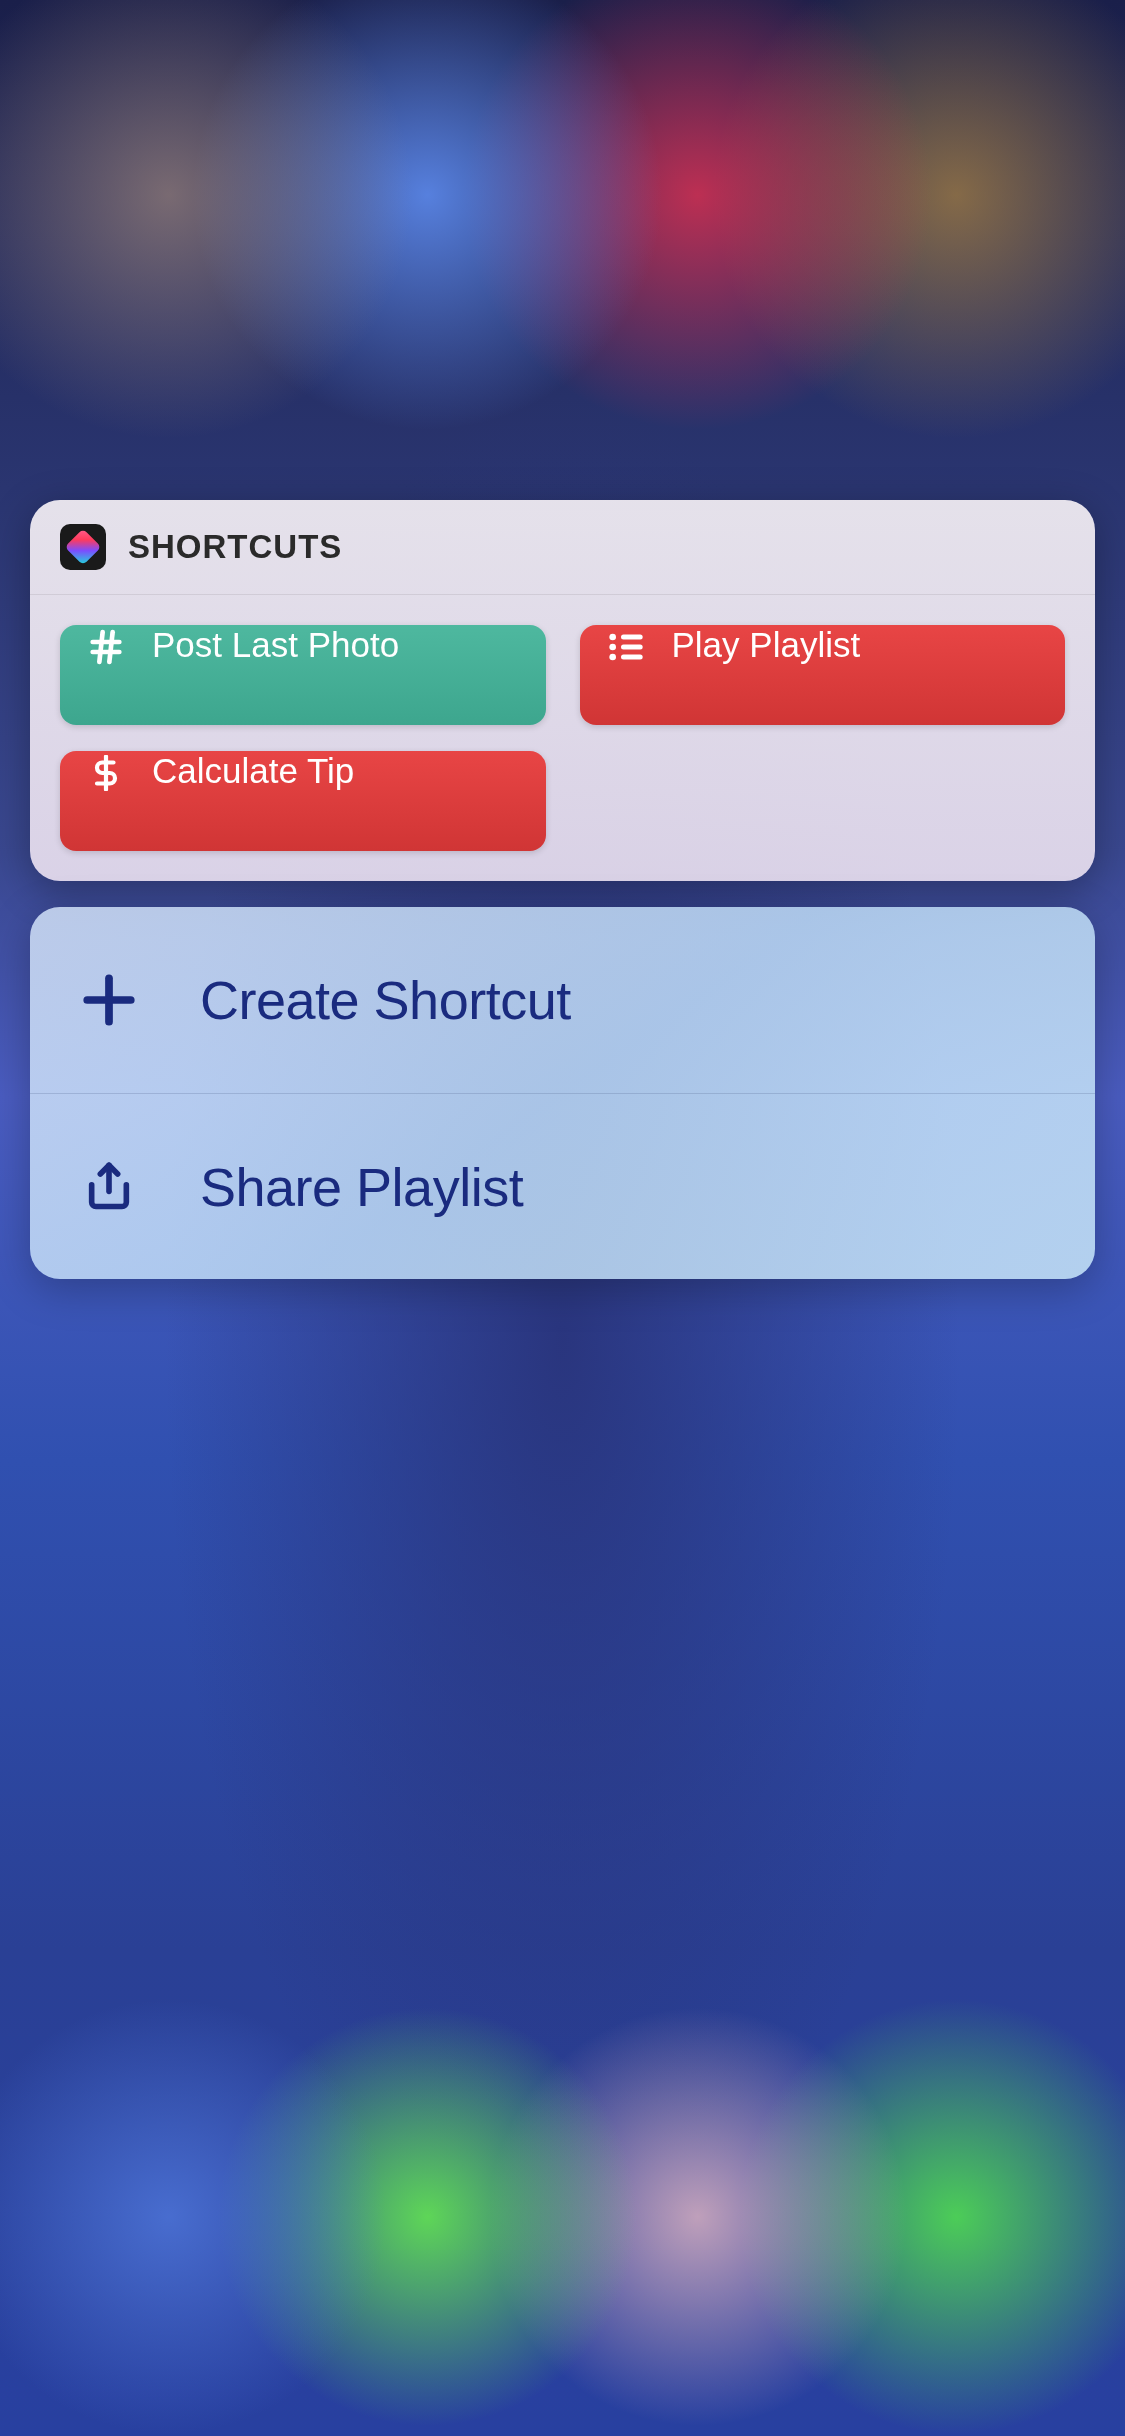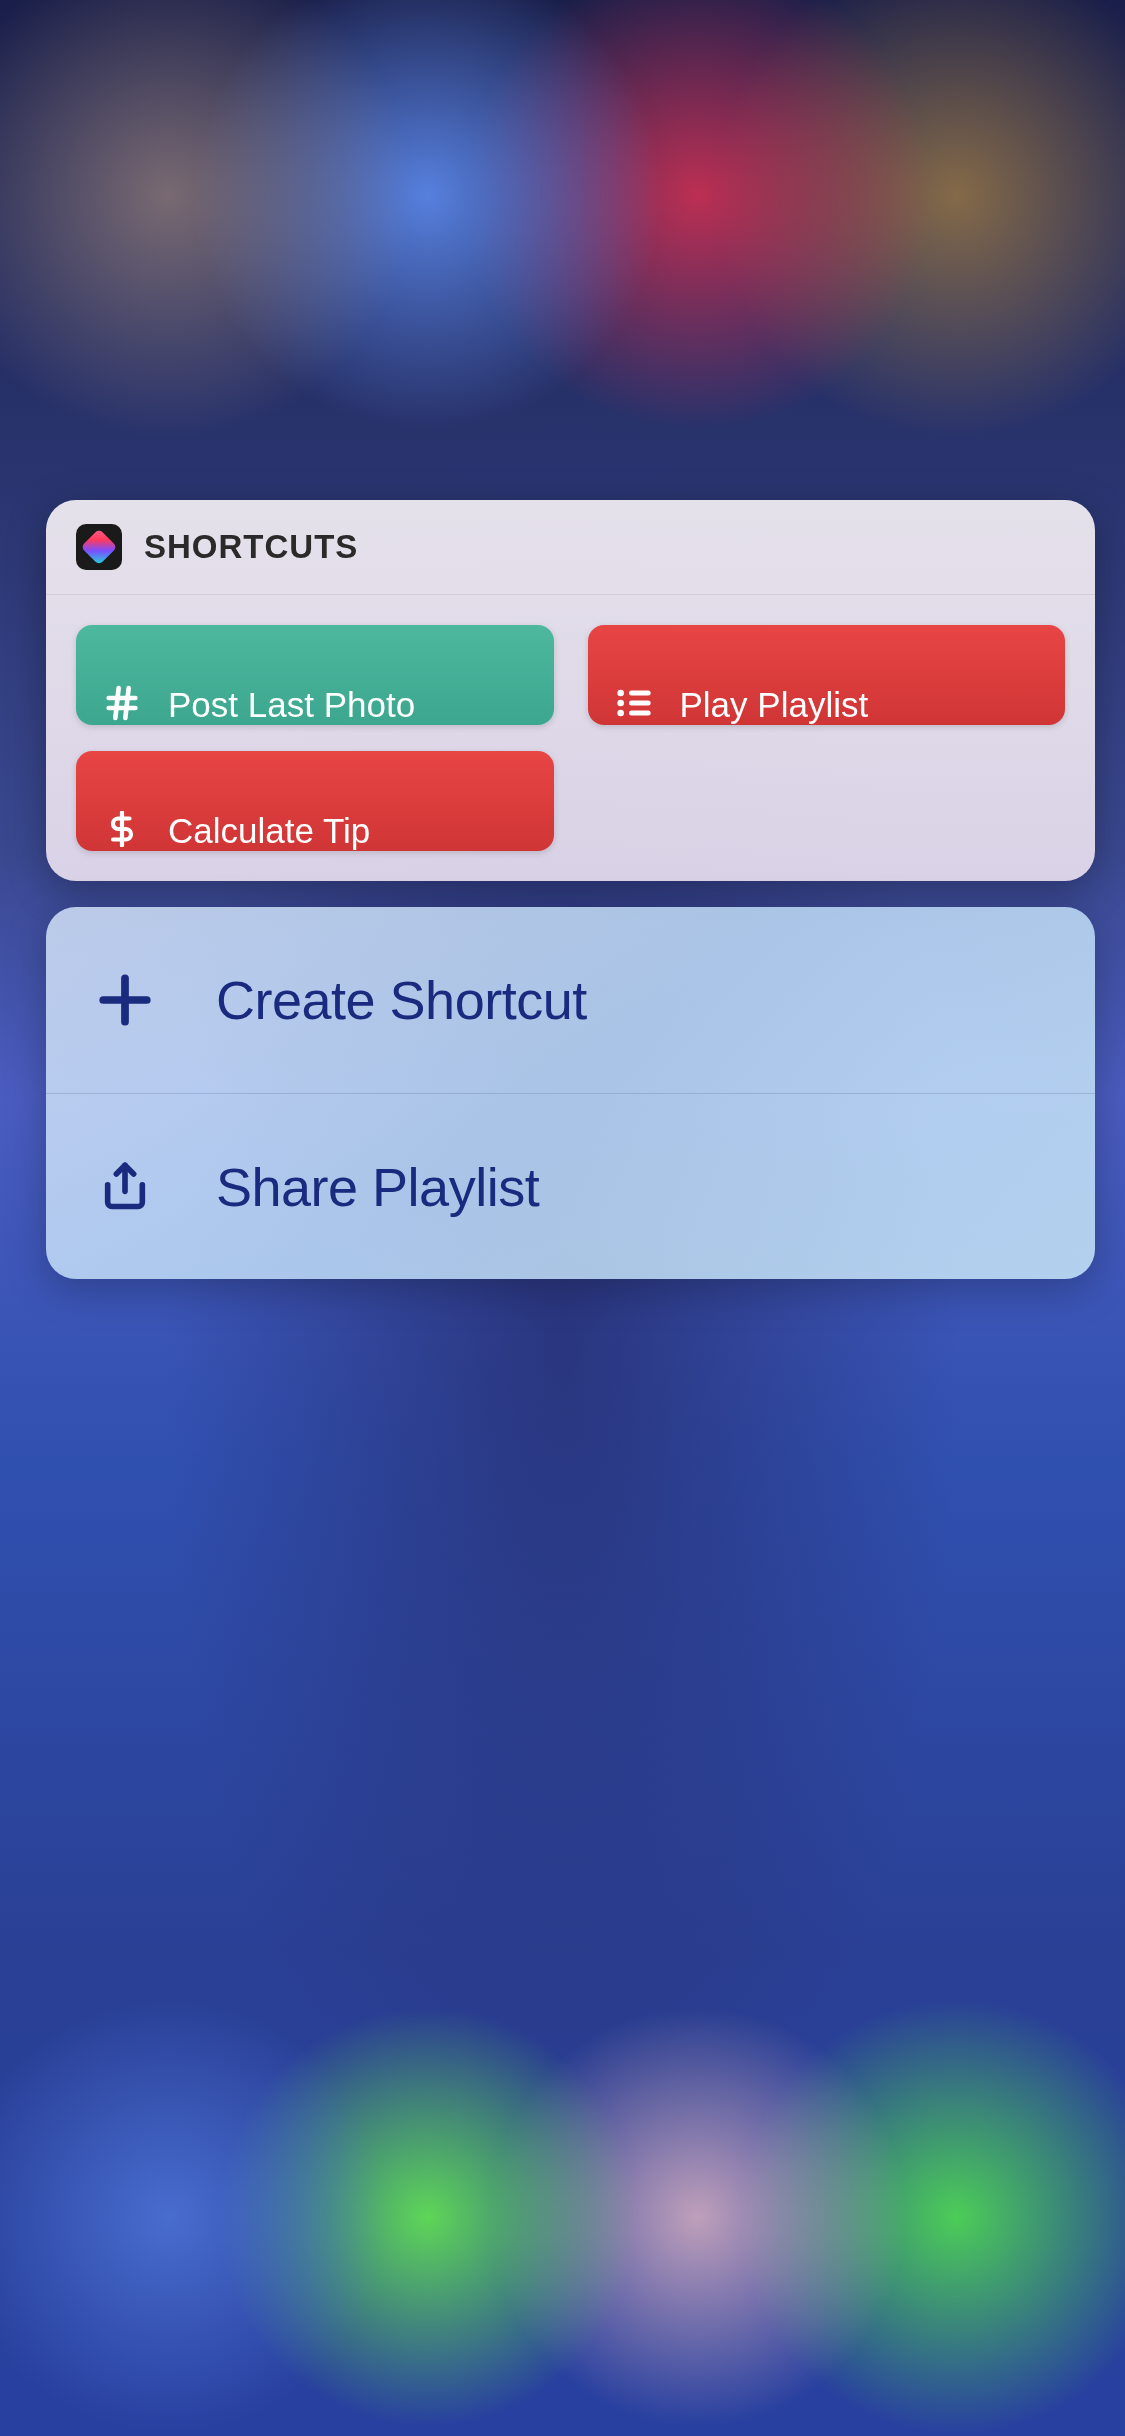--- a/index.html
+++ b/index.html
@@ -24,21 +24,20 @@
         linear-gradient(180deg, #1a1f4a 0%, #2a3570 20%, #3a4890 35%, #4a5cc0 45%, #3050b0 60%, #2a4095 80%, #2840a0 100%);
       overflow: hidden;
       position: relative;
     }
     
     .container {
       position: absolute;
       top: 500px;
       left: 30px;
       right: 30px;
-      margin-left: 16px;
     }
     
     .widget-card {
       background: linear-gradient(180deg, rgba(245,240,245,0.92) 0%, rgba(235,225,240,0.9) 100%);
       border-radius: 30px;
       overflow: hidden;
       margin-bottom: 26px;
       box-shadow: 0 10px 40px rgba(0,0,0,0.3);
     }
     
@@ -79,21 +78,21 @@
       display: grid;
       grid-template-columns: 1fr 1fr;
       gap: 26px 34px;
       padding: 30px;
     }
     
     .shortcut-btn {
       height: 100px;
       border-radius: 16px;
       display: flex;
-      align-items: flex-end;
+      align-items: flex-start;
       padding: 0 24px;
       color: white;
       font-size: 35px;
       font-weight: 500;
       cursor: pointer;
       box-shadow: 0 2px 6px rgba(0,0,0,0.15);
     }
     
     .shortcut-icon {
       width: 44px;

